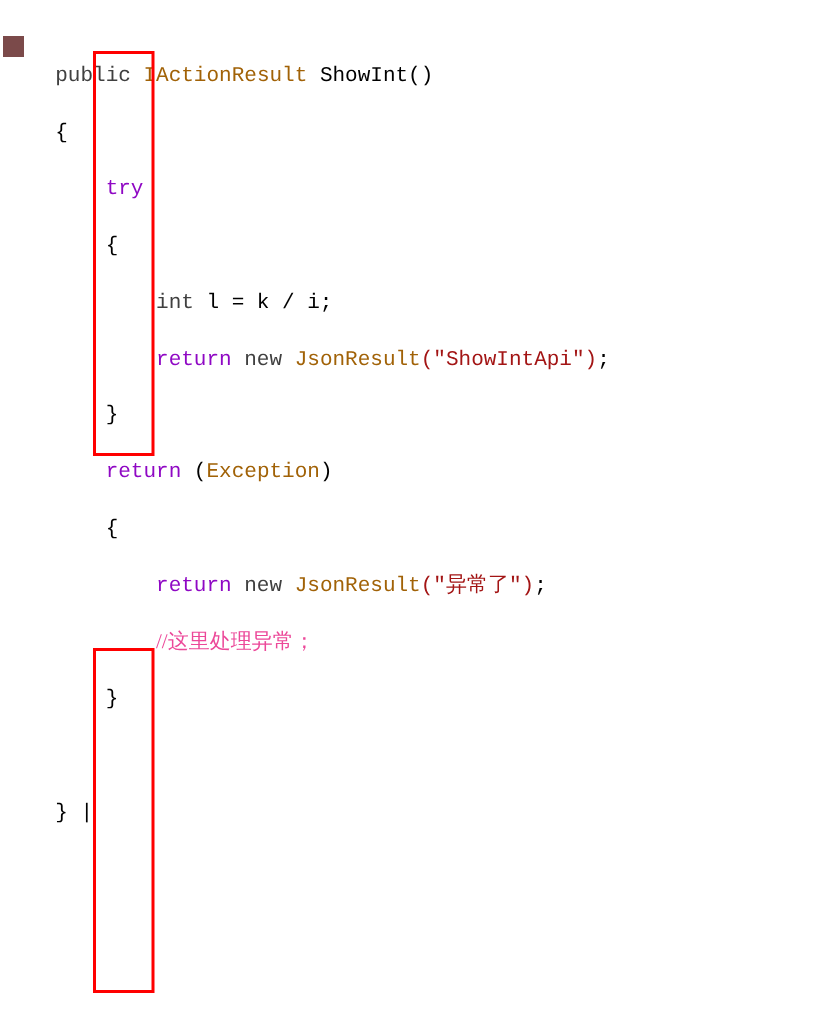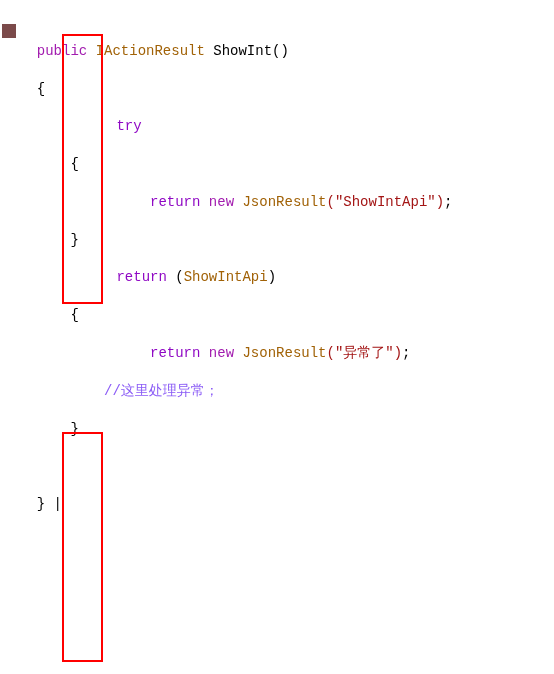--- a/index.html
+++ b/index.html
@@ -19,46 +19,47 @@
       position: relative;
     }
     .gutter-marker {
       position: absolute;
       left: 2px;
       top: 24px;
       width: 14px;
       height: 14px;
       background: #7b4a4a;
     }
-    .k-blue { color: #a21caf; }
+    .k-blue { color: #404040; }
     .k-type { color: #a16207; }
-    .k-ret { color: #8f08c4; margin-left: 46px; }
+    .k-ret { color: #8f08c4; }
     .k-str { color: #a31515; }
-    .k-cmt { color: #8b5cf6; }
+    .k-cmt { color: #ec4899; font-family: Liberation Serif, serif; }
     .red-box {
       position: absolute;
       border: 2px solid #ff0000;
       pointer-events: none;
     }
     .box1 { left: 62px; top: 34px; width: 41px; height: 270px; }
     .box2 { left: 62px; top: 432px; width: 41px; height: 230px; }
     .line { display: block; }
   </style>
 </head>
 <body>
 
 <div class="editor">
 <div class="gutter-marker"></div>
 <span class="line">  <span class="k-blue">public</span> <span class="k-type">IActionResult</span> <span>ShowInt</span><span>()</span></span>
 <span class="line">  <span>{</span></span>
 <span class="line">      <span class="k-ret">try</span></span>
 <span class="line">      <span>{</span></span>
+<span class="line">          <span class="k-blue">int</span><span> l = k / i;</span></span>
 <span class="line">          <span class="k-ret">return</span> <span class="k-blue">new</span> <span class="k-type">JsonResult</span><span class="k-str">("ShowIntApi")</span><span>;</span></span>
 <span class="line">      <span>}</span></span>
-<span class="line">      <span class="k-ret">return</span><span> (</span><span class="k-type">ShowIntApi</span><span>)</span></span>
+<span class="line">      <span class="k-ret">return</span><span> (</span><span class="k-type">Exception</span><span>)</span></span>
 <span class="line">      <span>{</span></span>
 <span class="line">          <span class="k-ret">return</span> <span class="k-blue">new</span> <span class="k-type">JsonResult</span><span class="k-str">("异常了")</span><span>;</span></span>
 <span class="line">          <span class="k-cmt">//这里处理异常；</span></span>
 <span class="line">      <span>}</span></span>
 <span class="line"> </span>
 <span class="line">  <span>} |</span></span>
 
 
 
 

